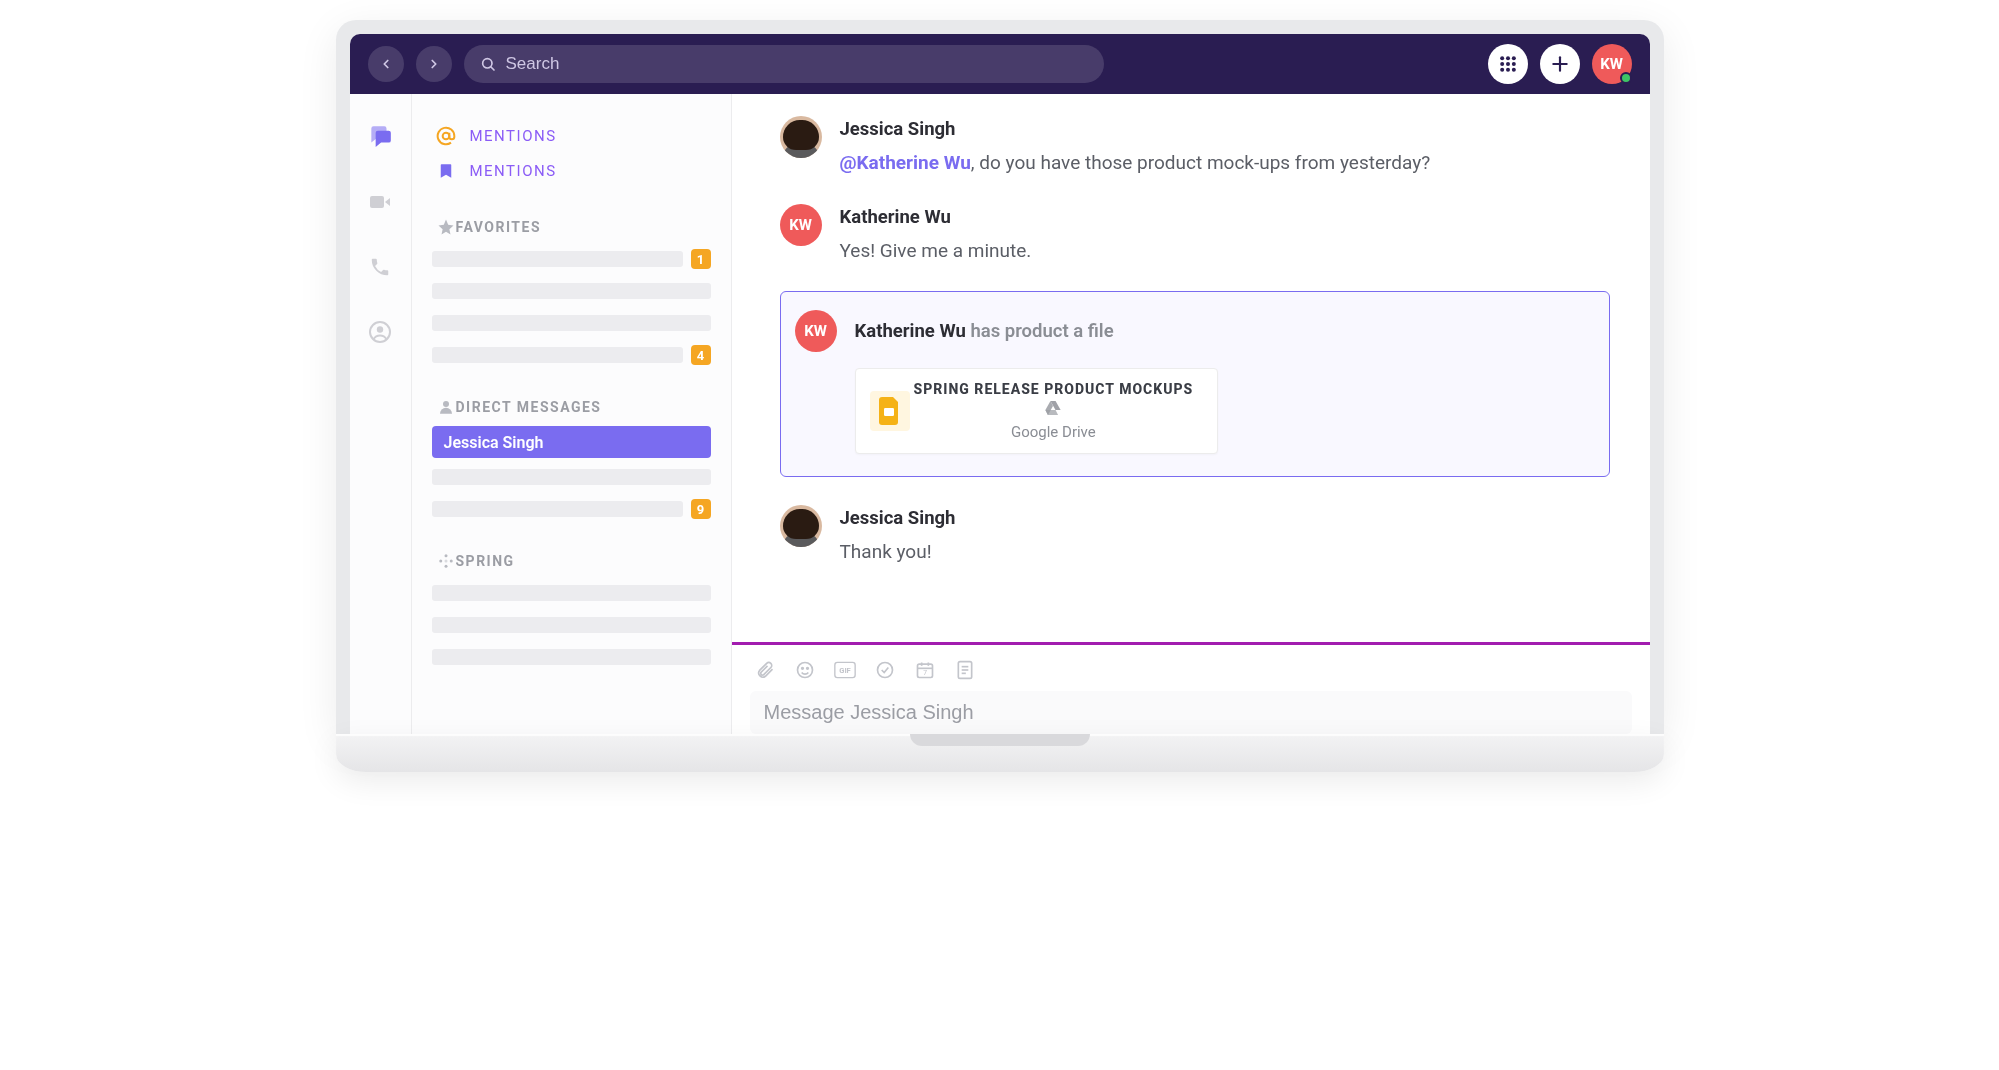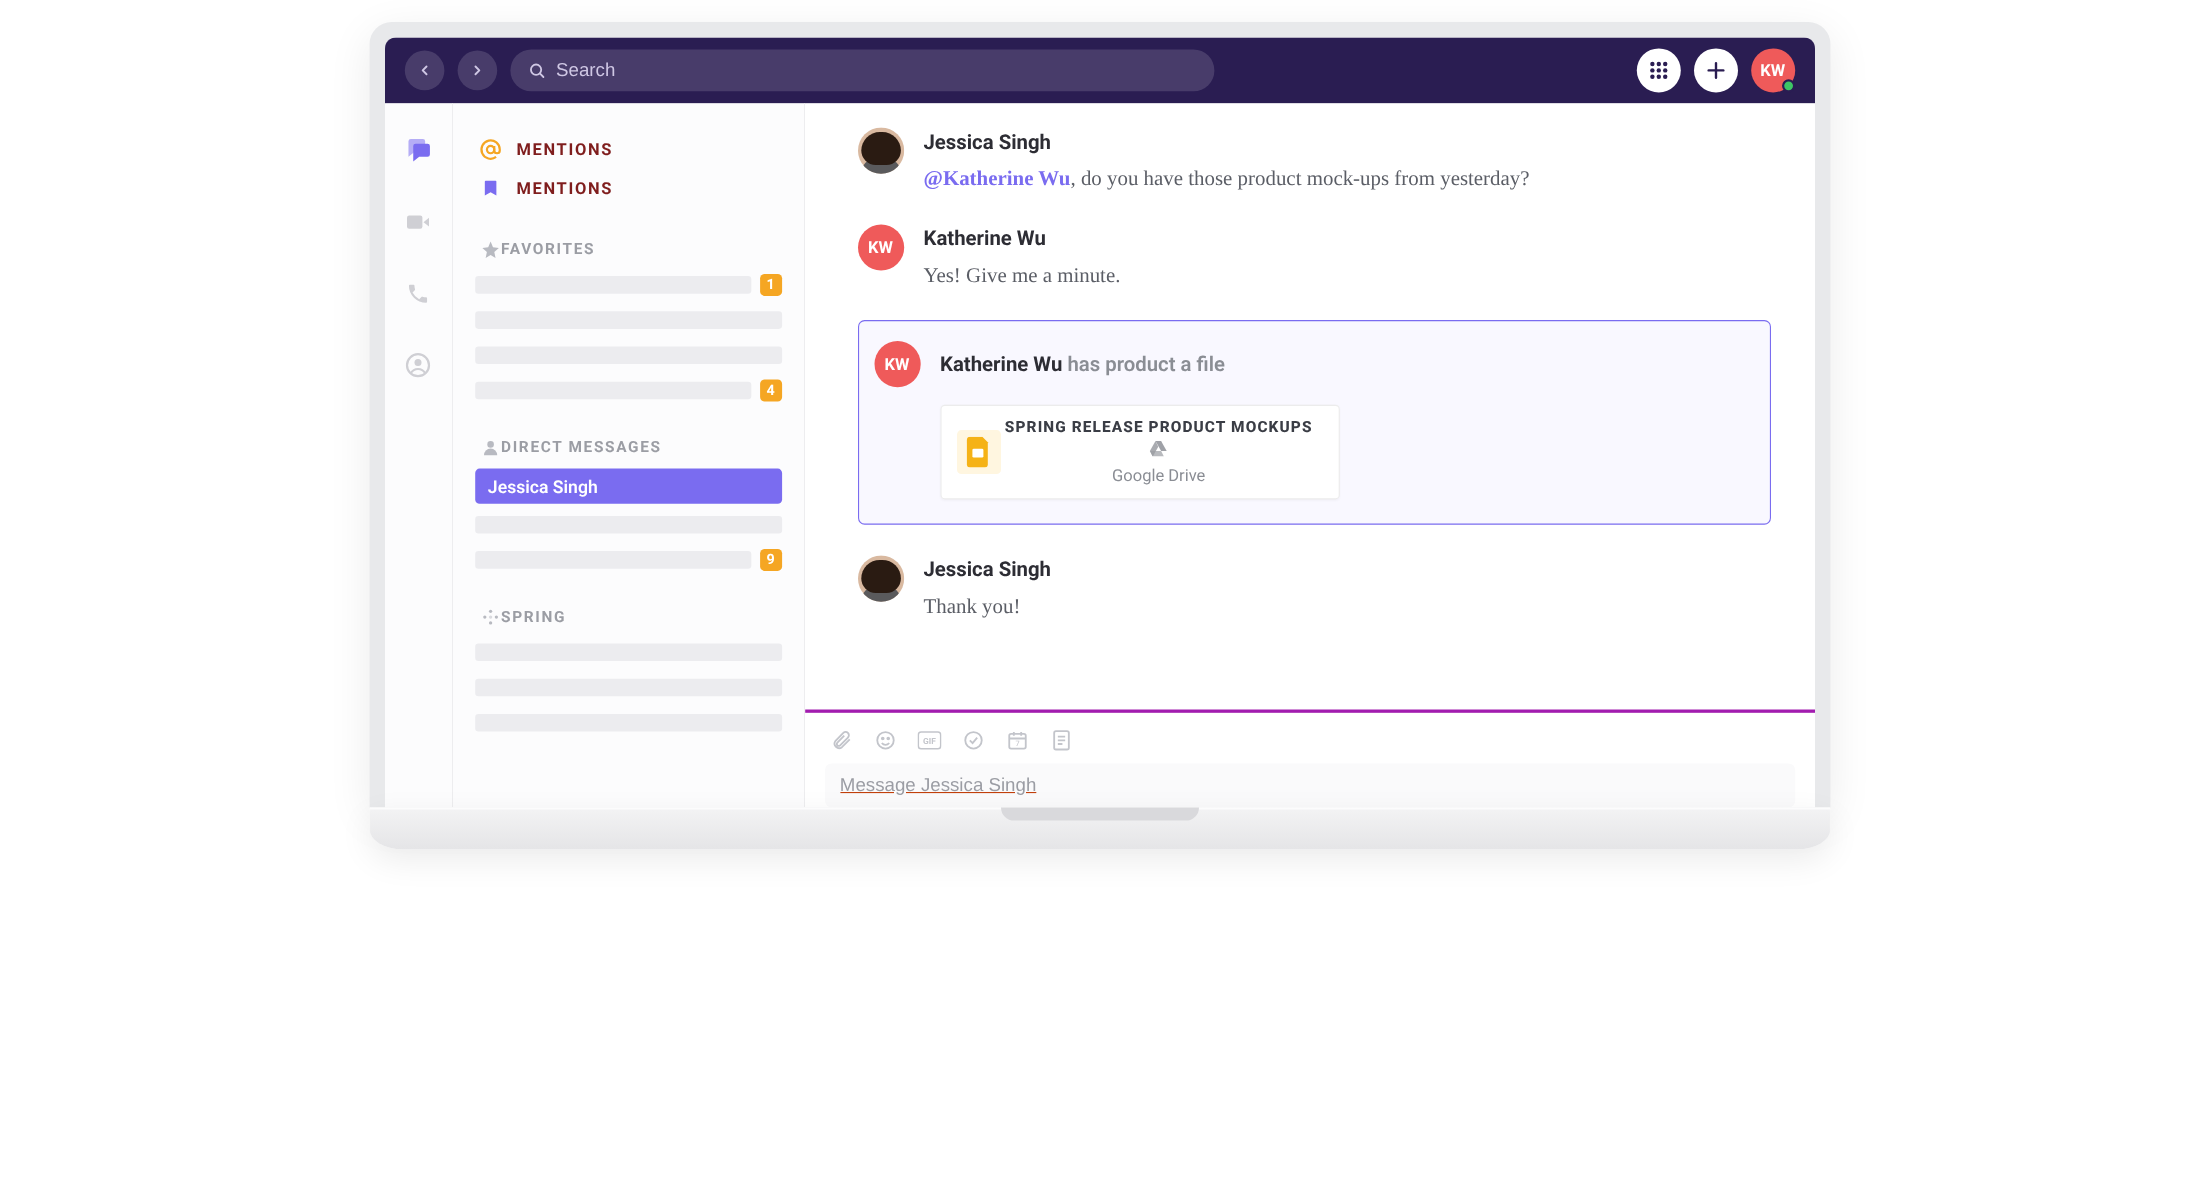--- a/index.html
+++ b/index.html
@@ -132,23 +132,23 @@
     width: 320px;
     background: #fcfcfd;
     border-right: 1px solid #ececee;
     padding: 24px 20px 0 20px;
     overflow-y: auto;
   }
   .side-link {
     display: flex; align-items: center; gap: 14px;
     padding: 8px 4px;
     font-size: 15px;
-    font-weight: 700;
+    font-weight: 400;
     letter-spacing: 1.5px;
-    color: #7f1d1d;
+    color: #8b5cf6;
     cursor: pointer;
   }
   .side-link .icon-slot { width: 20px; display:flex; justify-content:center; }
   .side-section-head {
     display: flex; align-items: center; 
     margin-top: 26px;
     padding: 4px;
     font-size: 14px;
     font-weight: 700;
     letter-spacing: 1.5px;
@@ -194,21 +194,21 @@
   .main { flex: 1; display: flex; flex-direction: column; min-width: 0; background:#fff;}
   .messages {
     flex: 1;
     overflow-y: auto;
     padding: 22px 40px 10px 48px;
   }
   .msg { display: flex; gap: 18px; margin-bottom: 28px; }
   .msg .avatar-circle { width: 42px; height: 42px; font-size:15px; }
   .msg-body { flex: 1; min-width: 0; padding-top:2px; }
   .msg-author { font-weight: 700; font-size: 18.5px; color: #2d2d34; margin-bottom: 10px; }
-  .msg-text { font-size: 19px; color: #5b5e66; line-height: 1.35; font-family: Liberation Serif, serif; }
+  .msg-text { font-size: 19px; color: #5b5e66; line-height: 1.35; }
   .mention { color: #7a6cf0; font-weight: 700; }
 
   .share-card {
     border: 1.5px solid #7a6cf0;
     background: #f9f8ff;
     border-radius: 6px;
     padding: 18px 20px 22px 14px;
     margin-bottom: 28px;
   }
   .share-head { display: flex; align-items: center; gap: 18px; margin-bottom: 16px; }
@@ -244,24 +244,23 @@
     color: #c3c5cb;
     font-size: 20px;
   }
   .composer-icons > * { cursor: pointer; display:flex; align-items:center; justify-content:center; width:22px; height:22px;}
   .composer-input {
     width: 100%;
     border: none; outline: none;
     background: #fafafb;
     border-radius: 6px;
     padding: 10px 14px;
-    font-size: 17px;
+    font-size: 20px;
     color: #c2410c;
     margin-top: 4px;
-    text-decoration: underline;
   }
   .composer-input::placeholder { color: #9b9da4; }
 
   .avatar-photo {
     background: radial-gradient(circle at 50% 35%, #7a5a4a 0 24%, transparent 25%),
                 linear-gradient(#d9b9a0,#d9b9a0);
     background-color: #d9b9a0;
     position: relative;
     overflow:hidden;
   }

